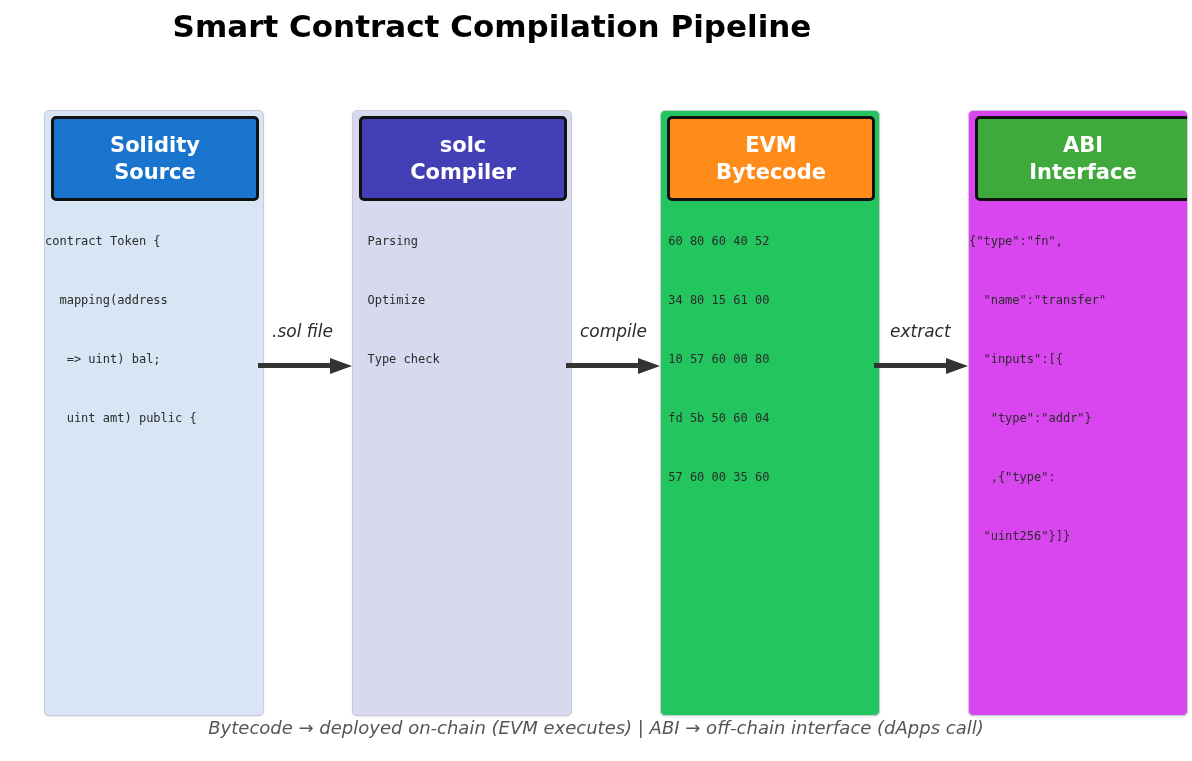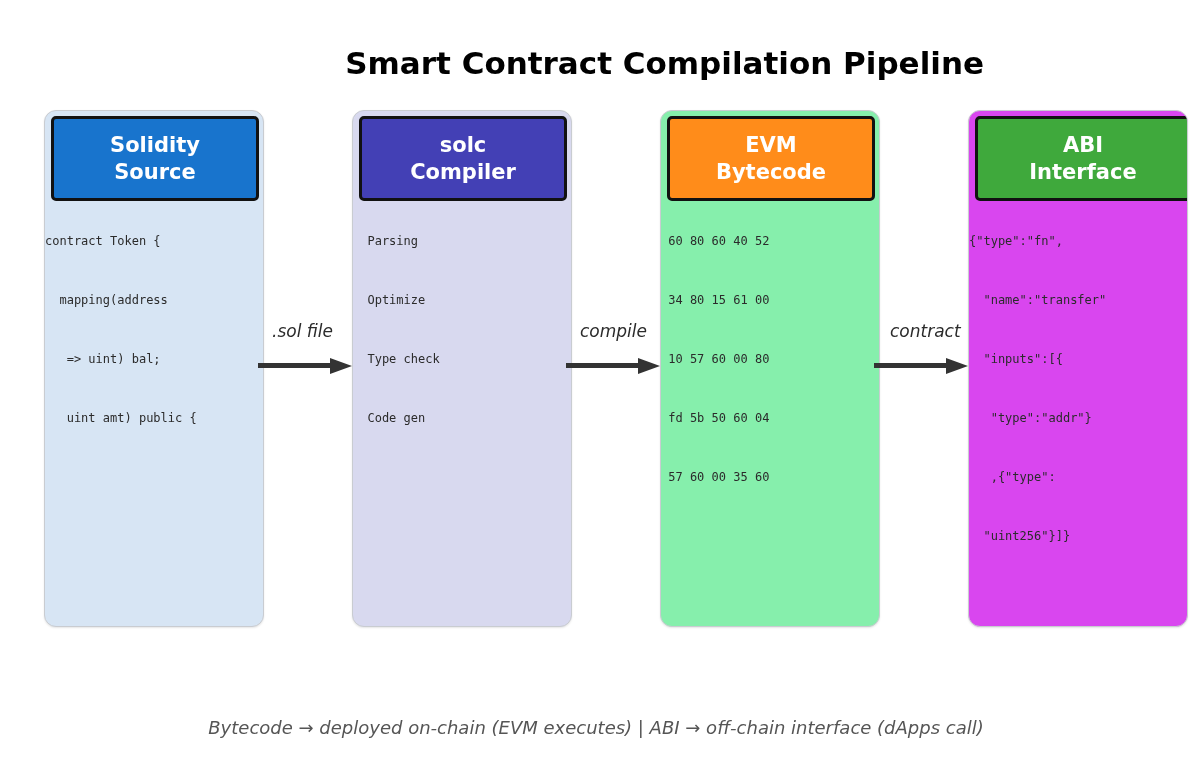--- a/index.html
+++ b/index.html
@@ -13,43 +13,42 @@
     position: relative;
     overflow: hidden;
     font-family: "DejaVu Sans", sans-serif;
   }
 
   #page-title {
     position: absolute;
     top: 8px;
     left: 0;
     width: 984px;
-    text-align: right;
+    text-align: center;
     font-family: "DejaVu Sans", sans-serif;
     font-size: 31px;
     font-weight: bold;
     color: #000000;
     letter-spacing: 0px;
-    margin-top: 37px;
   }
 
   #stage {
     position: absolute;
     left: 0;
     top: 0;
     width: 1192px;
     height: 761px;
   }
 
   .card {
     position: absolute;
     top: 110px;
     width: 220px;
-    height: 517px;
-    border-radius: 12px;
+    height: 606px;
+    border-radius: 5px;
     border: 1px solid #c9ccd1;
     box-sizing: border-box;
     box-shadow: 0 1px 2px rgba(0,0,0,0.10);
     overflow: hidden;
   }
   .card.c1 { left: 44px;  background: #d7e5f4; }
   .card.c2 { left: 352px; background: #d8d9ef; }
   .card.c3 { left: 660px; background: #fbe7d6; }
   .card.c4 { left: 968px; background: #ddedde; }
 
@@ -162,25 +161,24 @@
       <div class="code-line">   uint amt) public {</div>
     </div>
   </div>
 
   <div class="card c2" style="background: rgb(216, 217, 239);">
     <div class="card-header" style="background: rgb(67, 64, 181);">solc<br>Compiler</div>
     <div class="card-body">
       <div class="code-line">  Parsing</div>
       <div class="code-line">  Optimize</div>
       <div class="code-line">  Type check</div>
-      <div class="code-line">  Code gen</div>
-    </div>
-  </div>
-
-  <div class="card c3" style="background: #86efac;">
+    </div>
+  </div>
+
+  <div class="card c3" style="background: #22c55e;">
     <div class="card-header" style="background: rgb(255, 140, 26);">EVM<br>Bytecode</div>
     <div class="card-body">
       <div class="code-line"> 60 80 60 40 52</div>
       <div class="code-line"> 34 80 15 61 00</div>
       <div class="code-line"> 10 57 60 00 80</div>
       <div class="code-line"> fd 5b 50 60 04</div>
       <div class="code-line"> 57 60 00 35 60</div>
     </div>
   </div>
 
@@ -205,17 +203,17 @@
   <div class="arrow a2">
     <div class="shaft"></div>
     <div class="head"></div>
   </div>
   <div class="arrow-label l2">compile</div>
 
   <div class="arrow a3">
     <div class="shaft"></div>
     <div class="head"></div>
   </div>
-  <div class="arrow-label l3">contract</div>
+  <div class="arrow-label l3">extract</div>
 
 </div>
 
 <div id="caption">Bytecode → deployed on-chain (EVM executes) | ABI → off-chain interface (dApps call)</div>
 
 </body></html>

